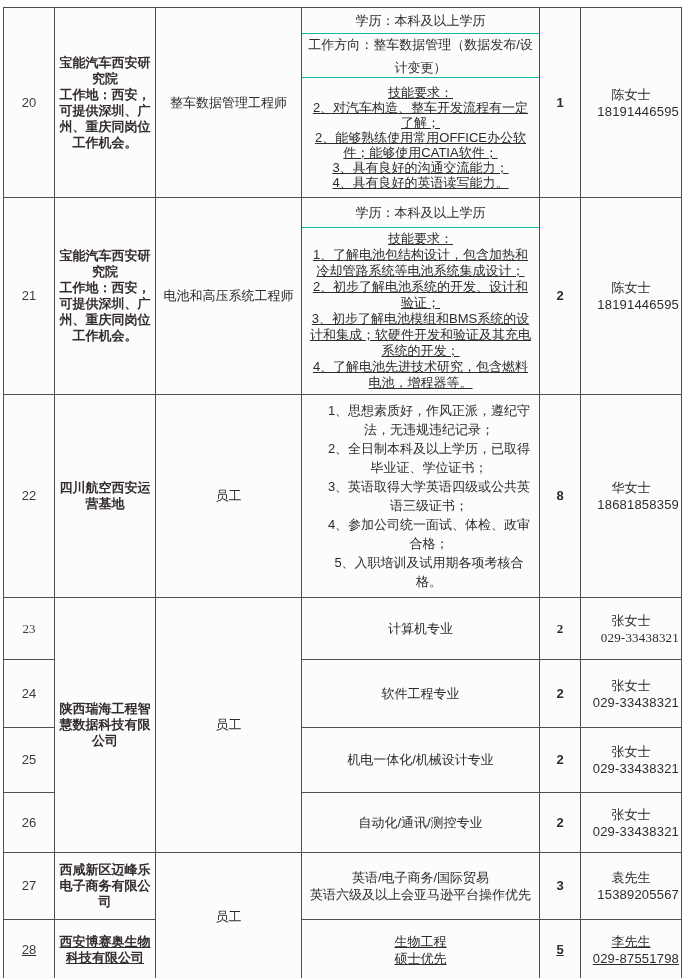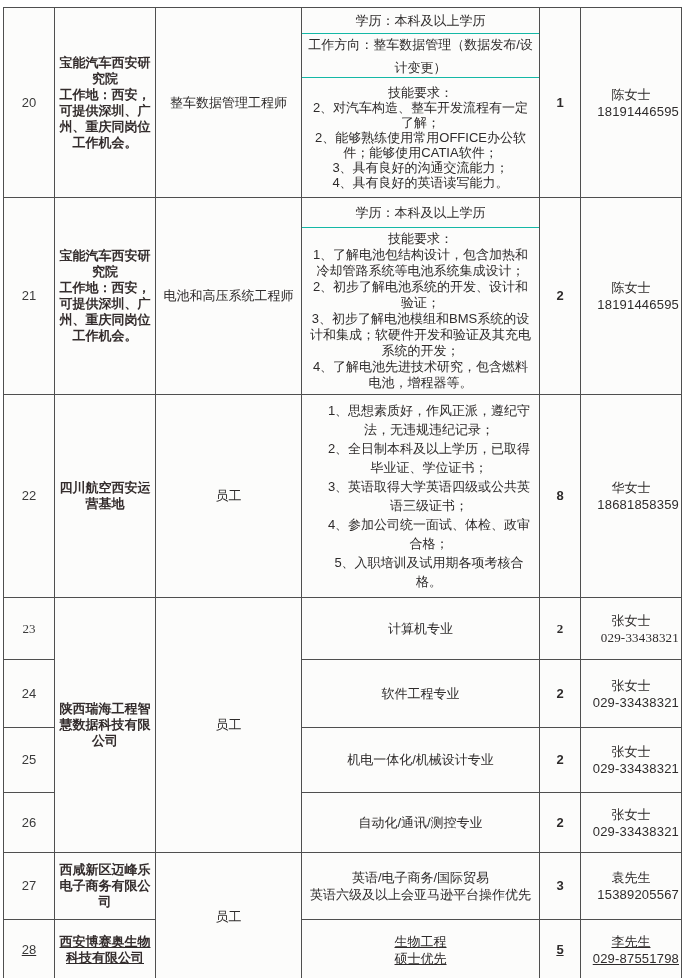--- a/index.html
+++ b/index.html
@@ -29,21 +29,21 @@
   .wrap20{height:189px;}
   .wrap21{height:196px;}
   .sub{
     border-bottom:1px solid #14b8a6;
     display:flex;align-items:center;justify-content:center;
     padding:1px 6px;flex-direction:column;
   }
   .edu20{height:26px;}
   .dir20{height:44px;line-height:23px;}
   .edu21{height:30px;}
-  .skl{flex:1;border-bottom:none;justify-content:center;padding:2px 5px;}
+  .skl{flex:1;border-bottom:none;justify-content:center;padding:2px 5px;text-decoration:underline;}
   .skl div{width:100%;line-height:15px;}
   .skl21 div{line-height:16px;}
   .list22{padding:4px 6px;}
   .list22 div{line-height:19px;margin-left:17px;}
   .contact-name{line-height:17px;}
   .contact-phone{line-height:17px;letter-spacing:0.2px;text-align:right;}
   .two-line div{line-height:17px;}
   tr.r20{height:190px;}
   tr.r21{height:197px;}
   tr.r22{height:195px;}

